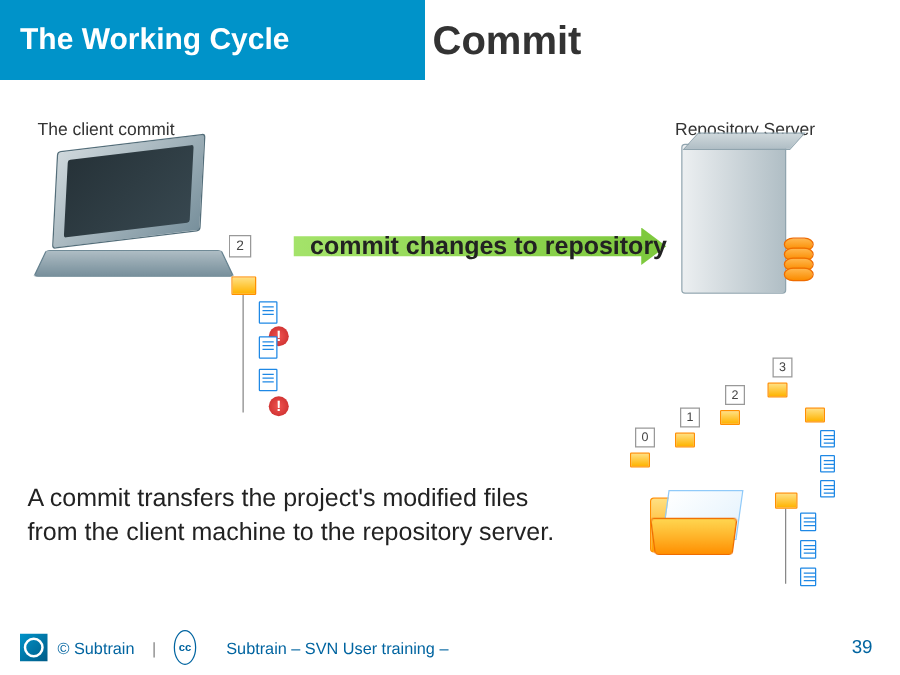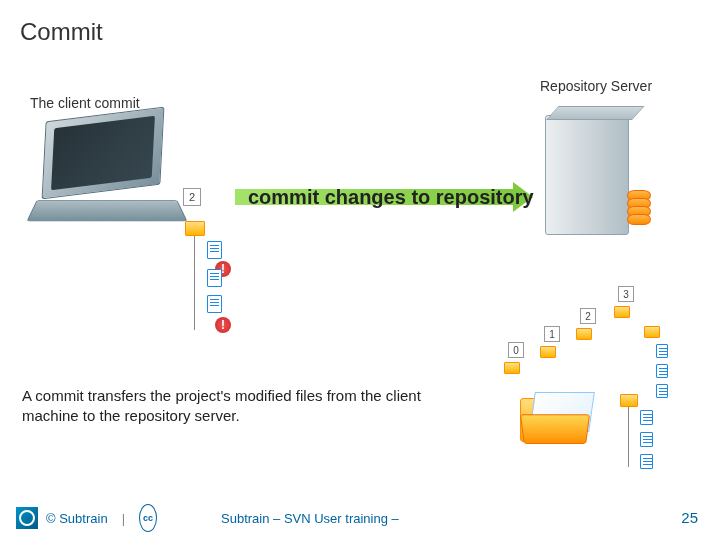--- a/index.html
+++ b/index.html
@@ -1,63 +1,64 @@
 <!DOCTYPE html>
 <html><head>
 <meta charset="utf-8">
 <style>
 *{margin:0;padding:0;box-sizing:border-box}
 body{width:720px;height:540px;font-family:Arial,sans-serif;position:relative;overflow:hidden;background:#fff}
 .header{display:flex;height:64px}
 .tl{background:#0093c9;color:#fff;font-size:24px;font-weight:bold;display:flex;align-items:center;padding-left:16px;width:340px}
-.tr{color:#333;font-size:24px;font-weight:normal;display:flex;align-items:center;padding-left:20px}
+.tr{color:#333;font-size:32px;font-weight:bold;display:flex;align-items:center;padding-left:6px}
 .lab{position:absolute;font-size:14px;color:#333}
 .lab.client{top:95px;left:30px}
-.lab.repo{top:78px;left:540px}
+.lab.repo{top:95px;left:540px}
 .laptop{position:absolute;top:112px;left:18px;width:180px;height:120px}
 .lidback{position:absolute;width:118px;height:78px;background:linear-gradient(135deg,#cfd8dc,#78909c);transform:skewX(-3deg) skewY(-7deg);left:26px;top:2px;border-radius:3px;border:1px solid #546e7a}
 .screen{position:absolute;width:100px;height:62px;background:linear-gradient(135deg,#263238,#37474f);left:35px;top:10px;transform:skewX(-3deg) skewY(-7deg);border-radius:2px}
 .kb{position:absolute;width:150px;height:40px;background:linear-gradient(180deg,#b0bec5,#78909c);transform:perspective(250px) rotateX(58deg);top:78px;left:14px;border-radius:3px;border:1px solid #607d8b}
 .rev{position:absolute;width:18px;height:18px;border:1px solid #999;background:#fff;font-size:11px;display:flex;align-items:center;justify-content:center;color:#444}
 .rev.c2{top:188px;left:183px}
 .arrow{position:absolute;top:189px;left:235px;width:280px;height:16px;background:linear-gradient(90deg,#a4e36a,#7ec93e)}
 .arrow:after{content:"";position:absolute;right:-18px;top:-7px;border-left:20px solid #7ec93e;border-top:15px solid transparent;border-bottom:15px solid transparent}
 .atxt{position:absolute;top:186px;left:248px;font-size:20px;font-weight:bold;color:#222}
 .server{position:absolute;top:115px;left:545px;width:100px;height:140px}
 .sbox{position:absolute;width:84px;height:120px;background:linear-gradient(90deg,#eceff1,#b0bec5);border:1px solid #90a4ae;border-radius:3px;left:0;top:0}
 .sbox:before{content:"";position:absolute;top:-10px;left:0;width:84px;height:12px;background:linear-gradient(180deg,#cfd8dc,#b0bec5);transform:skewX(-42deg);transform-origin:bottom left;border:1px solid #90a4ae}
 .dbs{position:absolute;right:-6px;top:78px}
 .db{width:24px;height:11px;background:linear-gradient(180deg,#ffb74d,#fb8c00);border-radius:50%/80%;margin-top:-3px;border:1px solid #ef6c00}
 .ftree{position:absolute;top:221px;left:185px;width:60px;height:120px}
 .fc{width:20px;height:15px;background:linear-gradient(180deg,#ffe082,#ffb300);border:1px solid #ff8f00;position:absolute;border-radius:1px}
 .doc{width:15px;height:18px;background:#fff;border:1px solid #1e88e5;position:absolute;border-radius:1px}
 .doc:before{content:"";position:absolute;top:3px;left:2px;width:9px;height:1px;background:#1e88e5;box-shadow:0 3px 0 #1e88e5,0 6px 0 #1e88e5}
 .excl{width:16px;height:16px;background:radial-gradient(circle,#ef5350,#c62828);border-radius:50%;position:absolute;color:#fff;font-size:12px;font-weight:bold;display:flex;align-items:center;justify-content:center}
-.caption{position:absolute;top:386px;left:22px;font-size:15px;color:#222;line-height:1.35;width:440px}
+.caption{position:absolute;top:386px;left:22px;font-size:20px;color:#222;line-height:1.35;width:440px}
 .stack{position:absolute;top:278px;left:498px;width:190px;height:170px}
 .srev{position:absolute;width:16px;height:16px;border:1px solid #999;background:#fff;font-size:10px;display:flex;align-items:center;justify-content:center;color:#444}
 .bigfolder{position:absolute;top:392px;left:520px;width:74px;height:52px}
 .bf1{position:absolute;width:66px;height:44px;background:linear-gradient(180deg,#ffe082,#ffa000);border:1px solid #ff8f00;border-radius:3px;top:6px}
 .bf2{position:absolute;width:60px;height:40px;background:linear-gradient(135deg,#fff,#e3f2fd);border:1px solid #90caf9;top:0;left:12px;transform:skewX(-8deg)}
 .bf3{position:absolute;width:66px;height:32px;background:linear-gradient(180deg,#ffd54f,#ff8f00);border:1px solid #ef6c00;border-radius:3px;top:22px;left:2px;transform:perspective(100px) rotateX(-22deg)}
 .sft{position:absolute}
 .footer{position:absolute;bottom:0;left:0;right:0;height:44px;display:flex;align-items:center;color:#0064a0;font-size:13px;padding:0 16px}
 .plogo{width:22px;height:22px;background:linear-gradient(135deg,#0093c9,#005b87);margin-right:8px;position:relative}
 .plogo:after{content:"";position:absolute;top:3px;left:3px;width:16px;height:16px;border:2px solid #fff;border-radius:50%;box-sizing:border-box}
 .cpr{flex:0 0 auto}
 .sep{margin:0 14px;color:#888}
 .cc{width:18px;height:28px;border:1.5px solid #0064a0;border-radius:50%;display:inline-flex;align-items:center;justify-content:center;font-size:9px;font-weight:bold}
-.ftxt{margin-left:64px}
+.ftxt{margin-left:24px}
 .pg{position:absolute;right:22px;bottom:14px;color:#0064a0;font-size:15px}
 .ln{position:absolute;background:#888;width:1px}
 </style>
 </head>
 <body>
 
 <div class="header">
+  <div class="tl">The Working Cycle</div>
   <div class="tr">Commit</div>
 </div>
 
 <div class="lab client">The client commit</div>
 <div class="lab repo">Repository Server</div>
 
 <div class="laptop">
   <div class="lidback"></div>
     <div class="screen"></div>
     <div class="kb"></div>
@@ -129,13 +130,13 @@
 
 <div class="caption">A commit transfers the project's modified files from the client machine to the repository server.</div>
 
 <div class="footer">
   <div class="plogo"></div>
   <span class="cpr">© Subtrain</span>
   <span class="sep">|</span>
   <span class="cc">cc</span>
   <span class="ftxt">Subtrain – SVN User training –</span>
 </div>
-<div class="pg">25</div>
+<div class="pg">39</div>
 
 </body></html>

